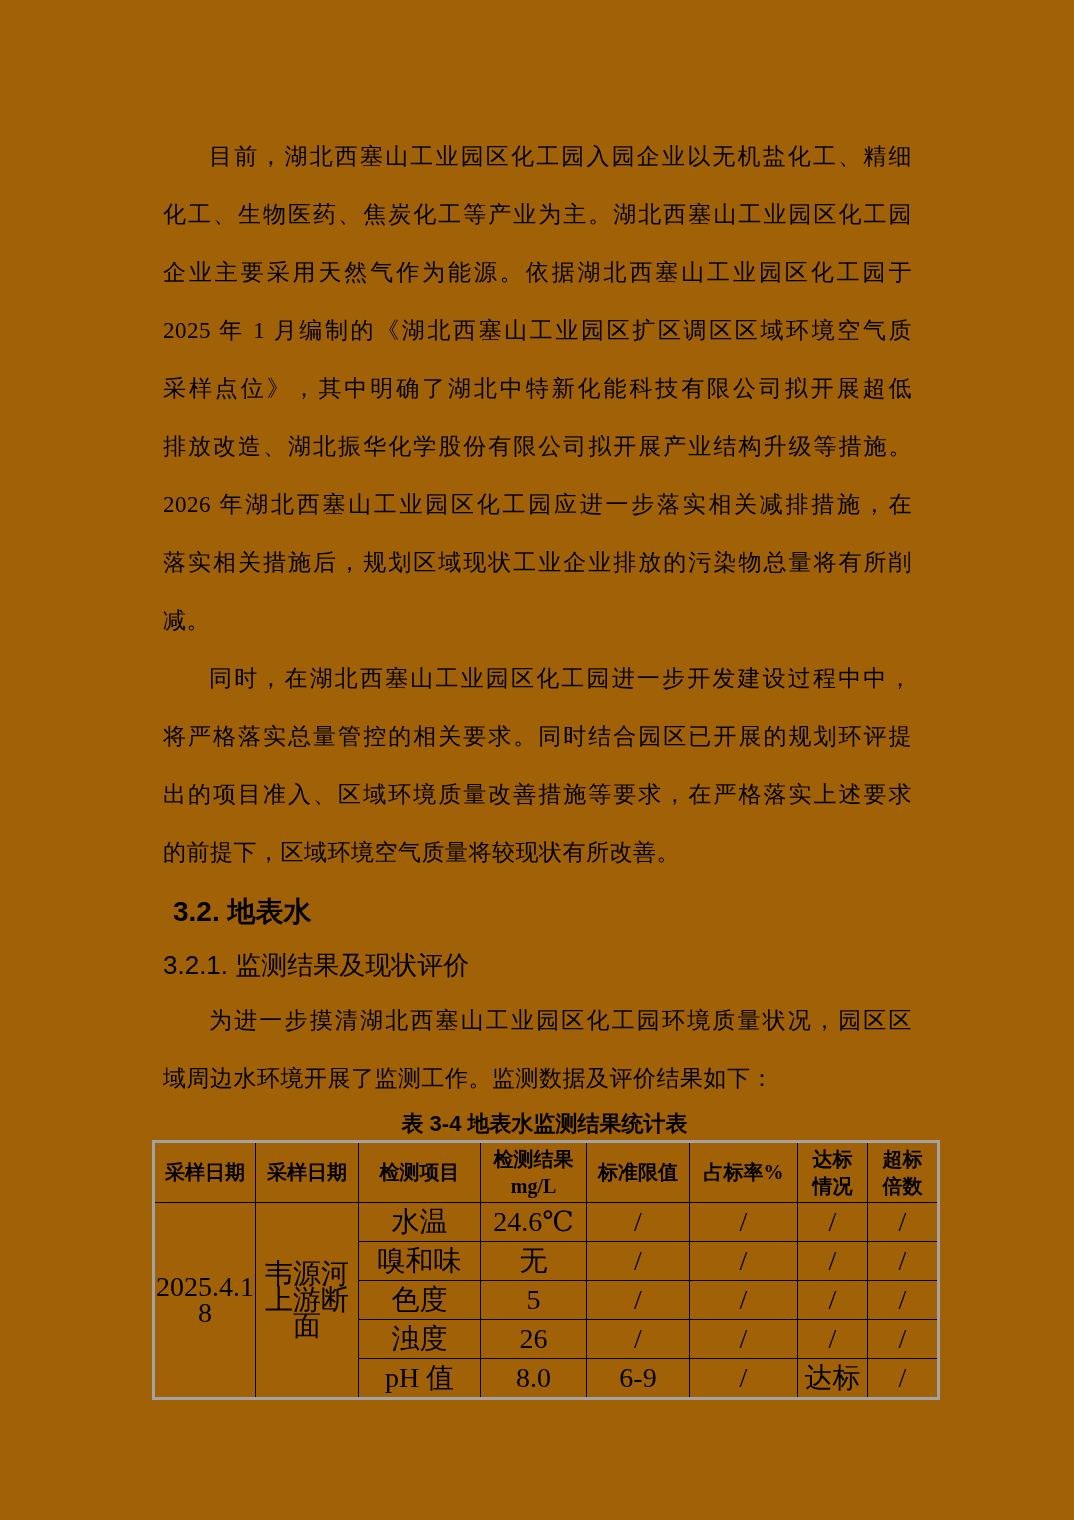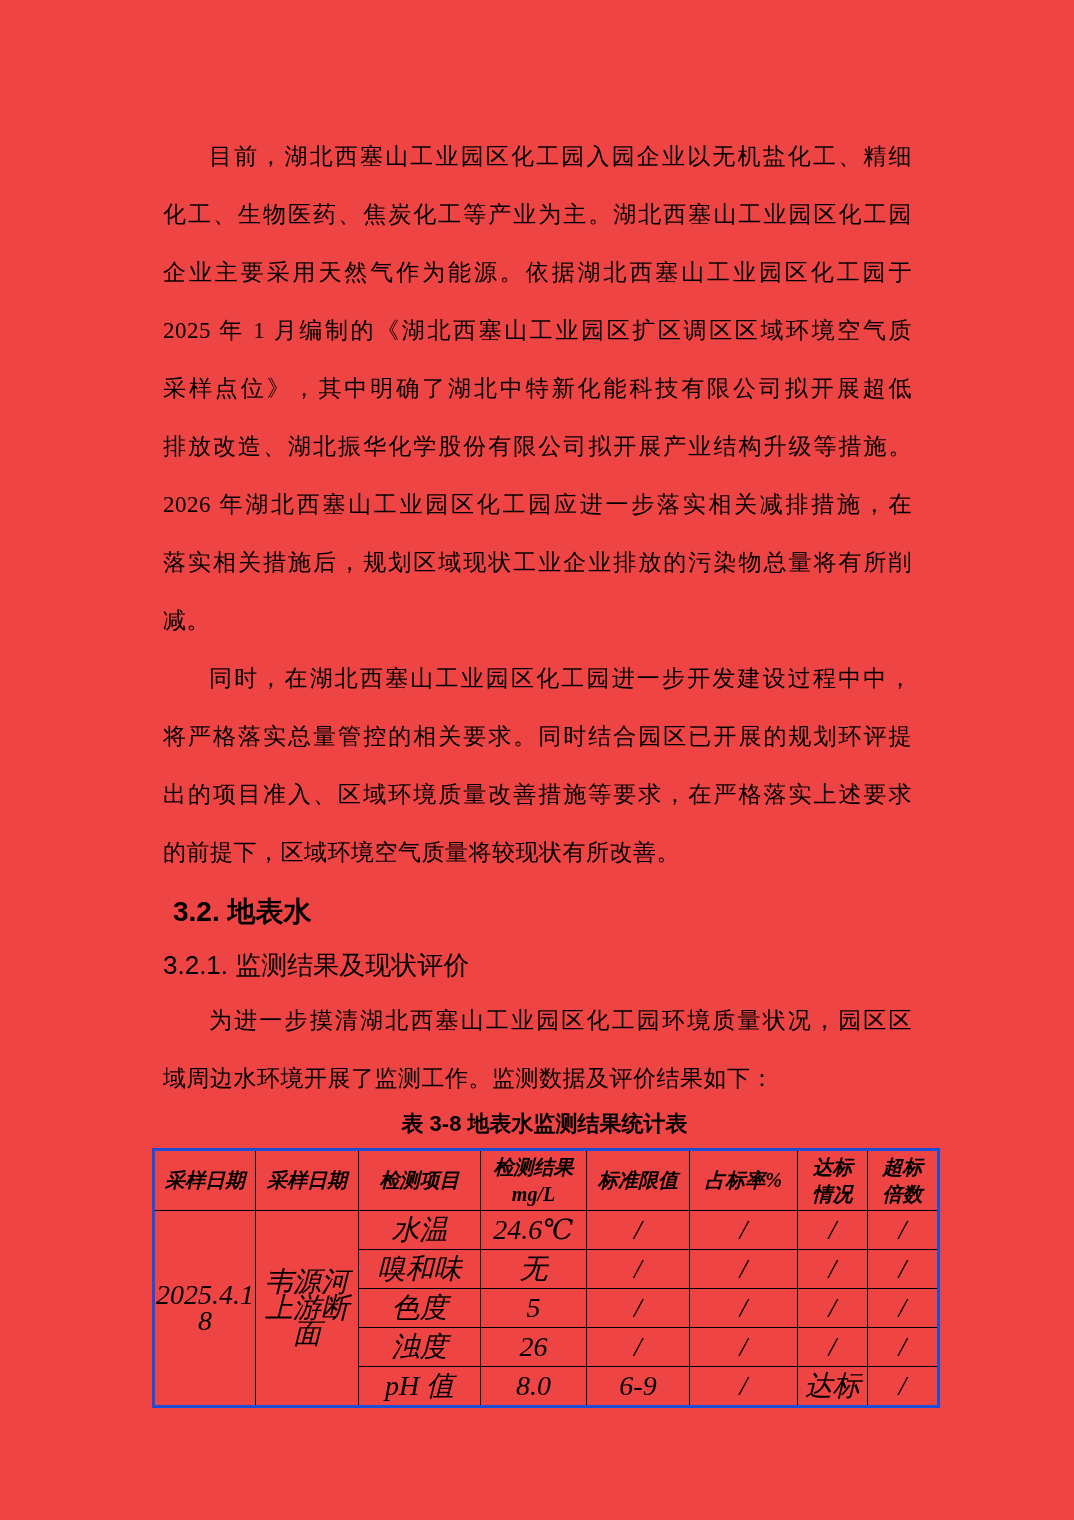--- a/index.html
+++ b/index.html
@@ -4,21 +4,21 @@
 <style>
   html, body {
     margin: 0;
     padding: 0;
     background: #ffffff;
   }
   .page {
     position: relative;
     width: 1074px;
     height: 1520px;
-    background: #ef4444;
+    background: #a16207;
     color: #000000;
     font-family: "Liberation Serif", "DejaVu Serif", serif;
     overflow: hidden;
     box-sizing: border-box;
     padding: 128px 162px 0 163px;
   }
   .para { margin: 0; }
   .para .line {
     height: 58px;
     line-height: 58px;
@@ -54,25 +54,24 @@
     font-weight: bold;
     font-size: 22px;
     line-height: 32px;
     text-align: center;
     width: 785px;
     margin-left: -11px;
   }
   .data-table {
     width: 785px;
     margin-left: -11px;
-    margin-top: 8px;
+    margin-top: 0;
     border-collapse: collapse;
     table-layout: fixed;
-    border: 3px solid #1d4ed8;
-    font-style: italic;
+    border: 3px solid #a3a3a3;
   }
   .data-table th, .data-table td {
     border: 1px solid #000000;
     text-align: center;
     vertical-align: middle;
     padding: 0;
     white-space: pre-line;
     overflow: hidden;
   }
   .data-table th {
@@ -121,21 +120,21 @@
 
   <h2 class="h-sec">3.2. 地表水</h2>
 
   <h3 class="h-sub">3.2.1. 监测结果及现状评价</h3>
 
   <div class="para para-3">
       <div class="line indent">为进一步摸清湖北西塞山工业园区化工园环境质量状况，园区区</div>
       <div class="line last">域周边水环境开展了监测工作。监测数据及评价结果如下：</div>
     </div>
 
-  <div class="table-caption">表 3-8 地表水监测结果统计表</div>
+  <div class="table-caption">表 3-4 地表水监测结果统计表</div>
 
   <table class="data-table">
     <colgroup>
       <col style="width:102px">
       <col style="width:103px">
       <col style="width:122px">
       <col style="width:106px">
       <col style="width:103px">
       <col style="width:108px">
       <col style="width:70px">

